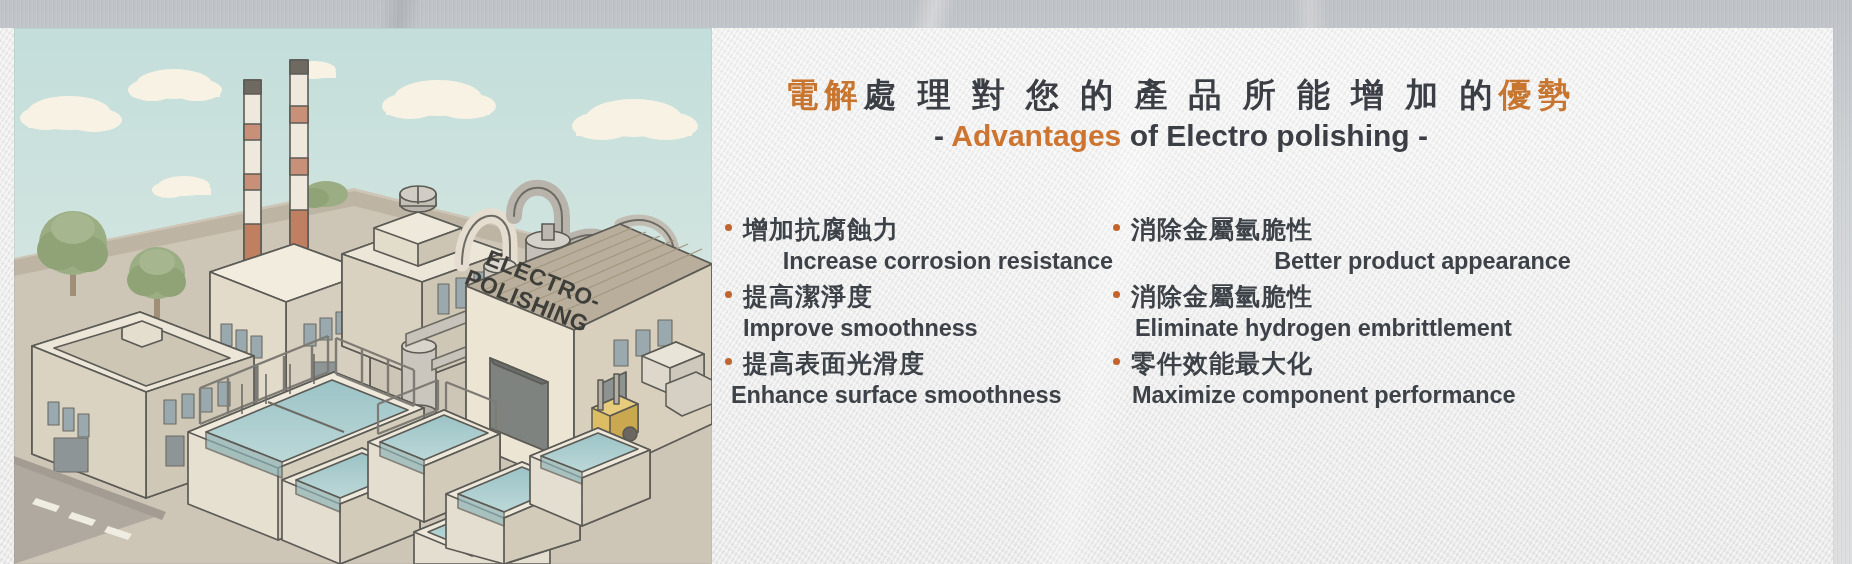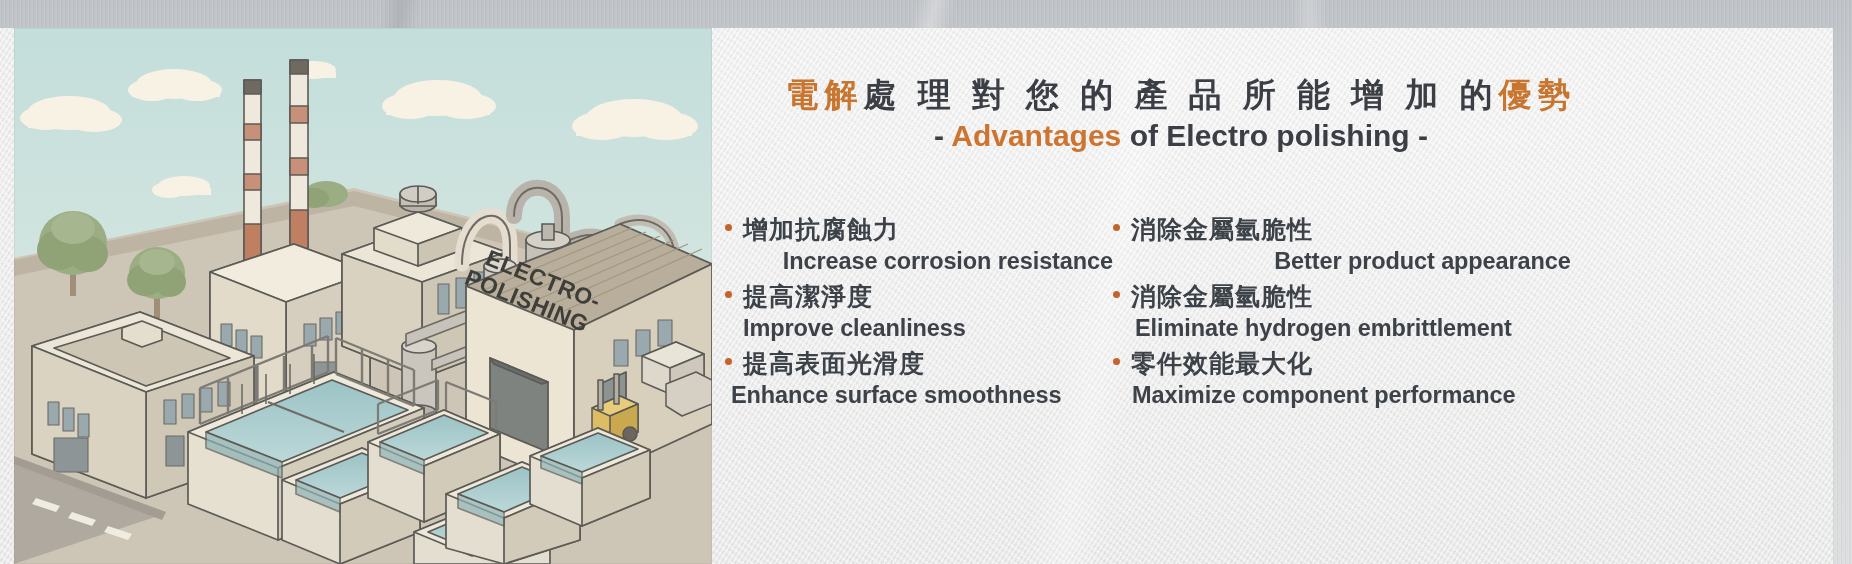--- a/index.html
+++ b/index.html
@@ -513,21 +513,21 @@
               <span class="dot"></span>
               <span>增加抗腐蝕力</span>
             </div>
             <div class="bullet-en en-i1">Increase corrosion resistance</div>
           </div>
           <div class="bullet-item">
             <div class="bullet-zh">
               <span class="dot"></span>
               <span>提高潔淨度</span>
             </div>
-            <div class="bullet-en en-i2">Improve cleanliness</div>
+            <div class="bullet-en en-i2">Improve smoothness</div>
           </div>
           <div class="bullet-item">
             <div class="bullet-zh">
               <span class="dot"></span>
               <span>提高表面光滑度</span>
             </div>
             <div class="bullet-en en-i3">Enhance surface smoothness</div>
           </div>
         </div>
 

